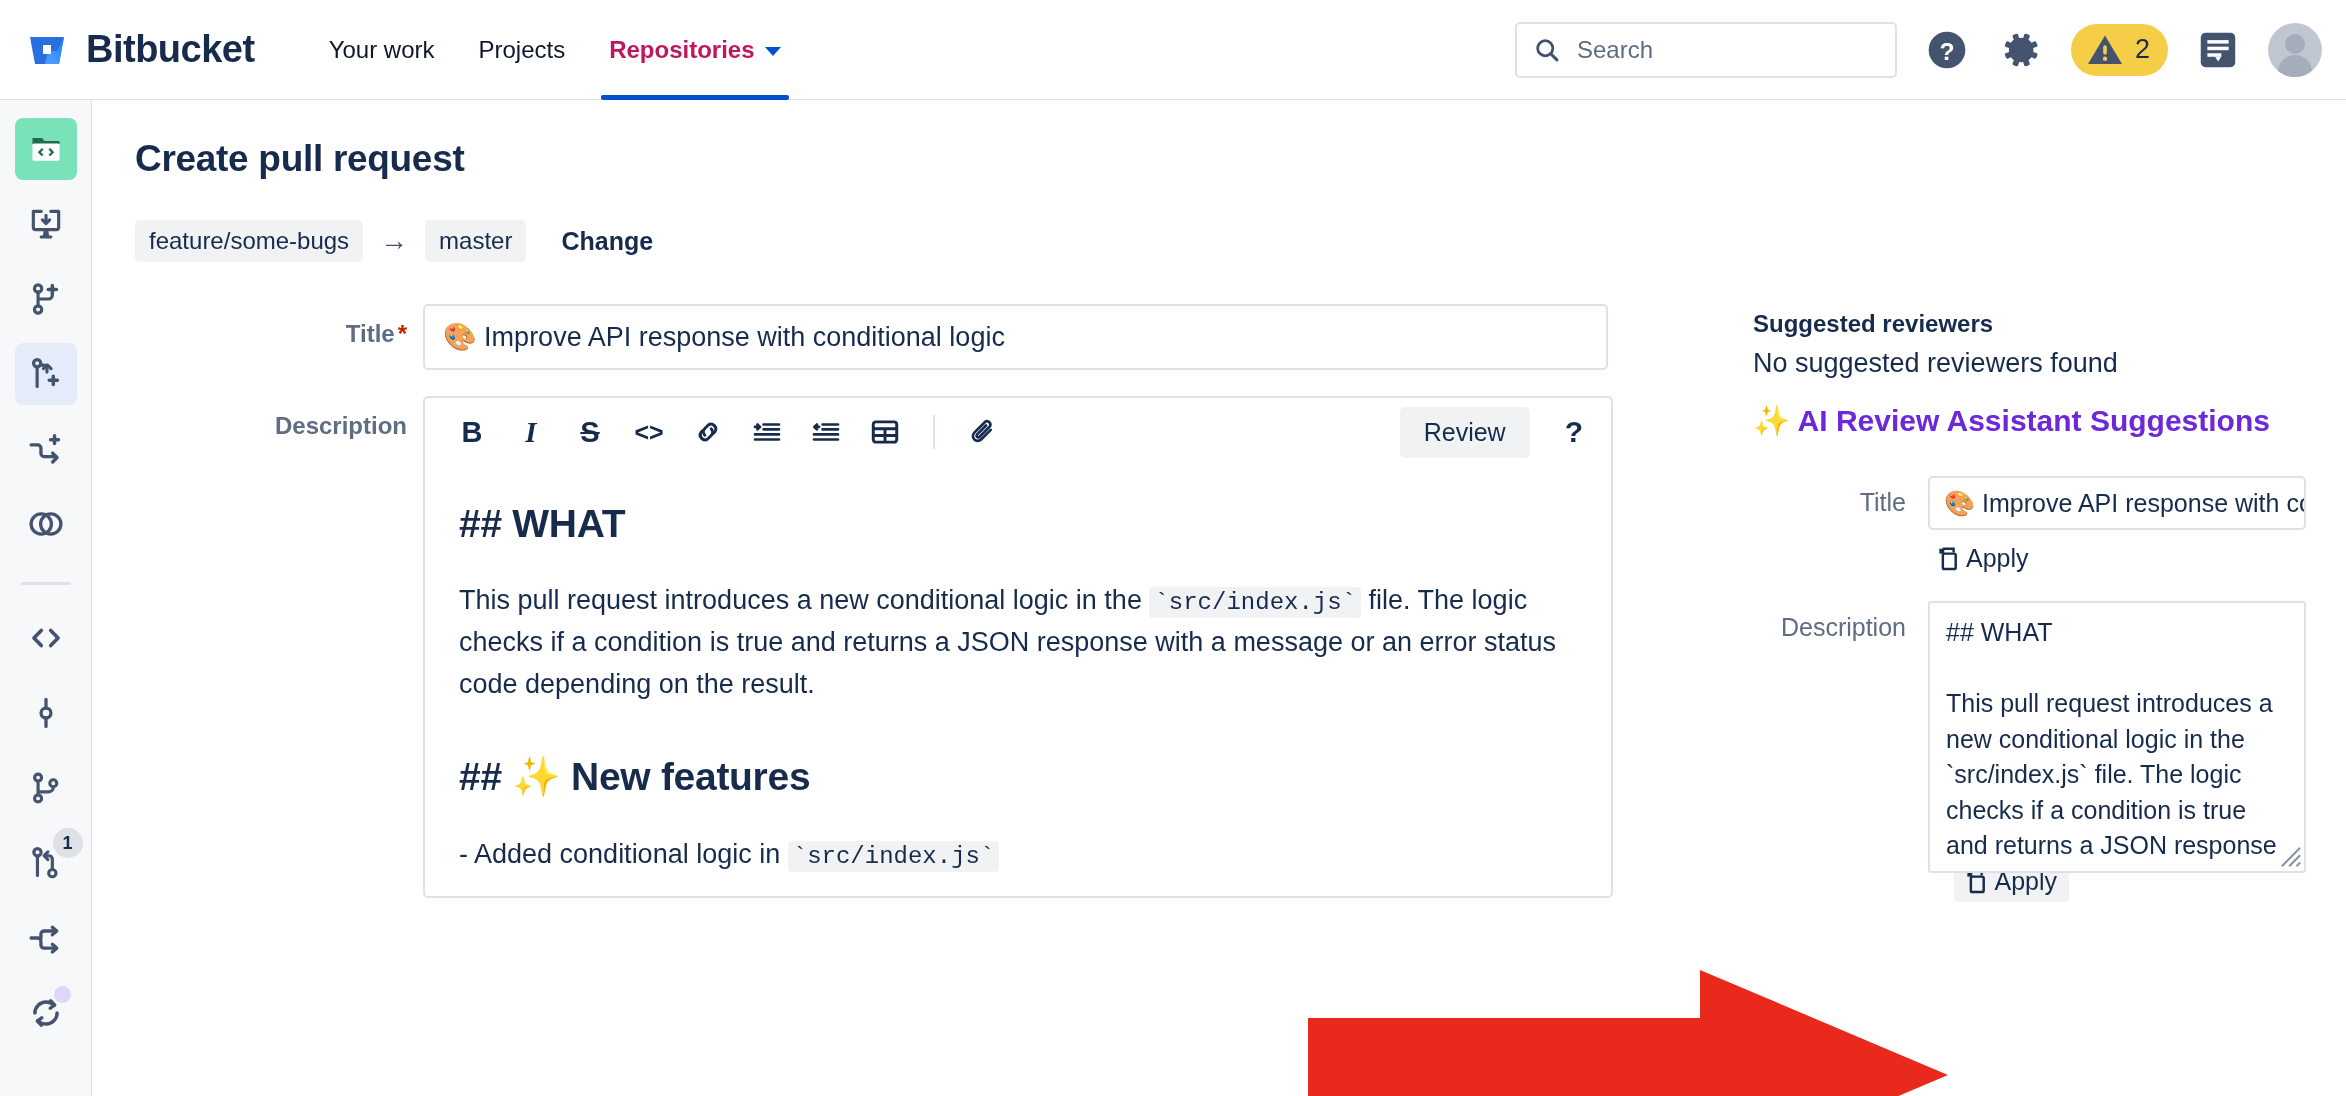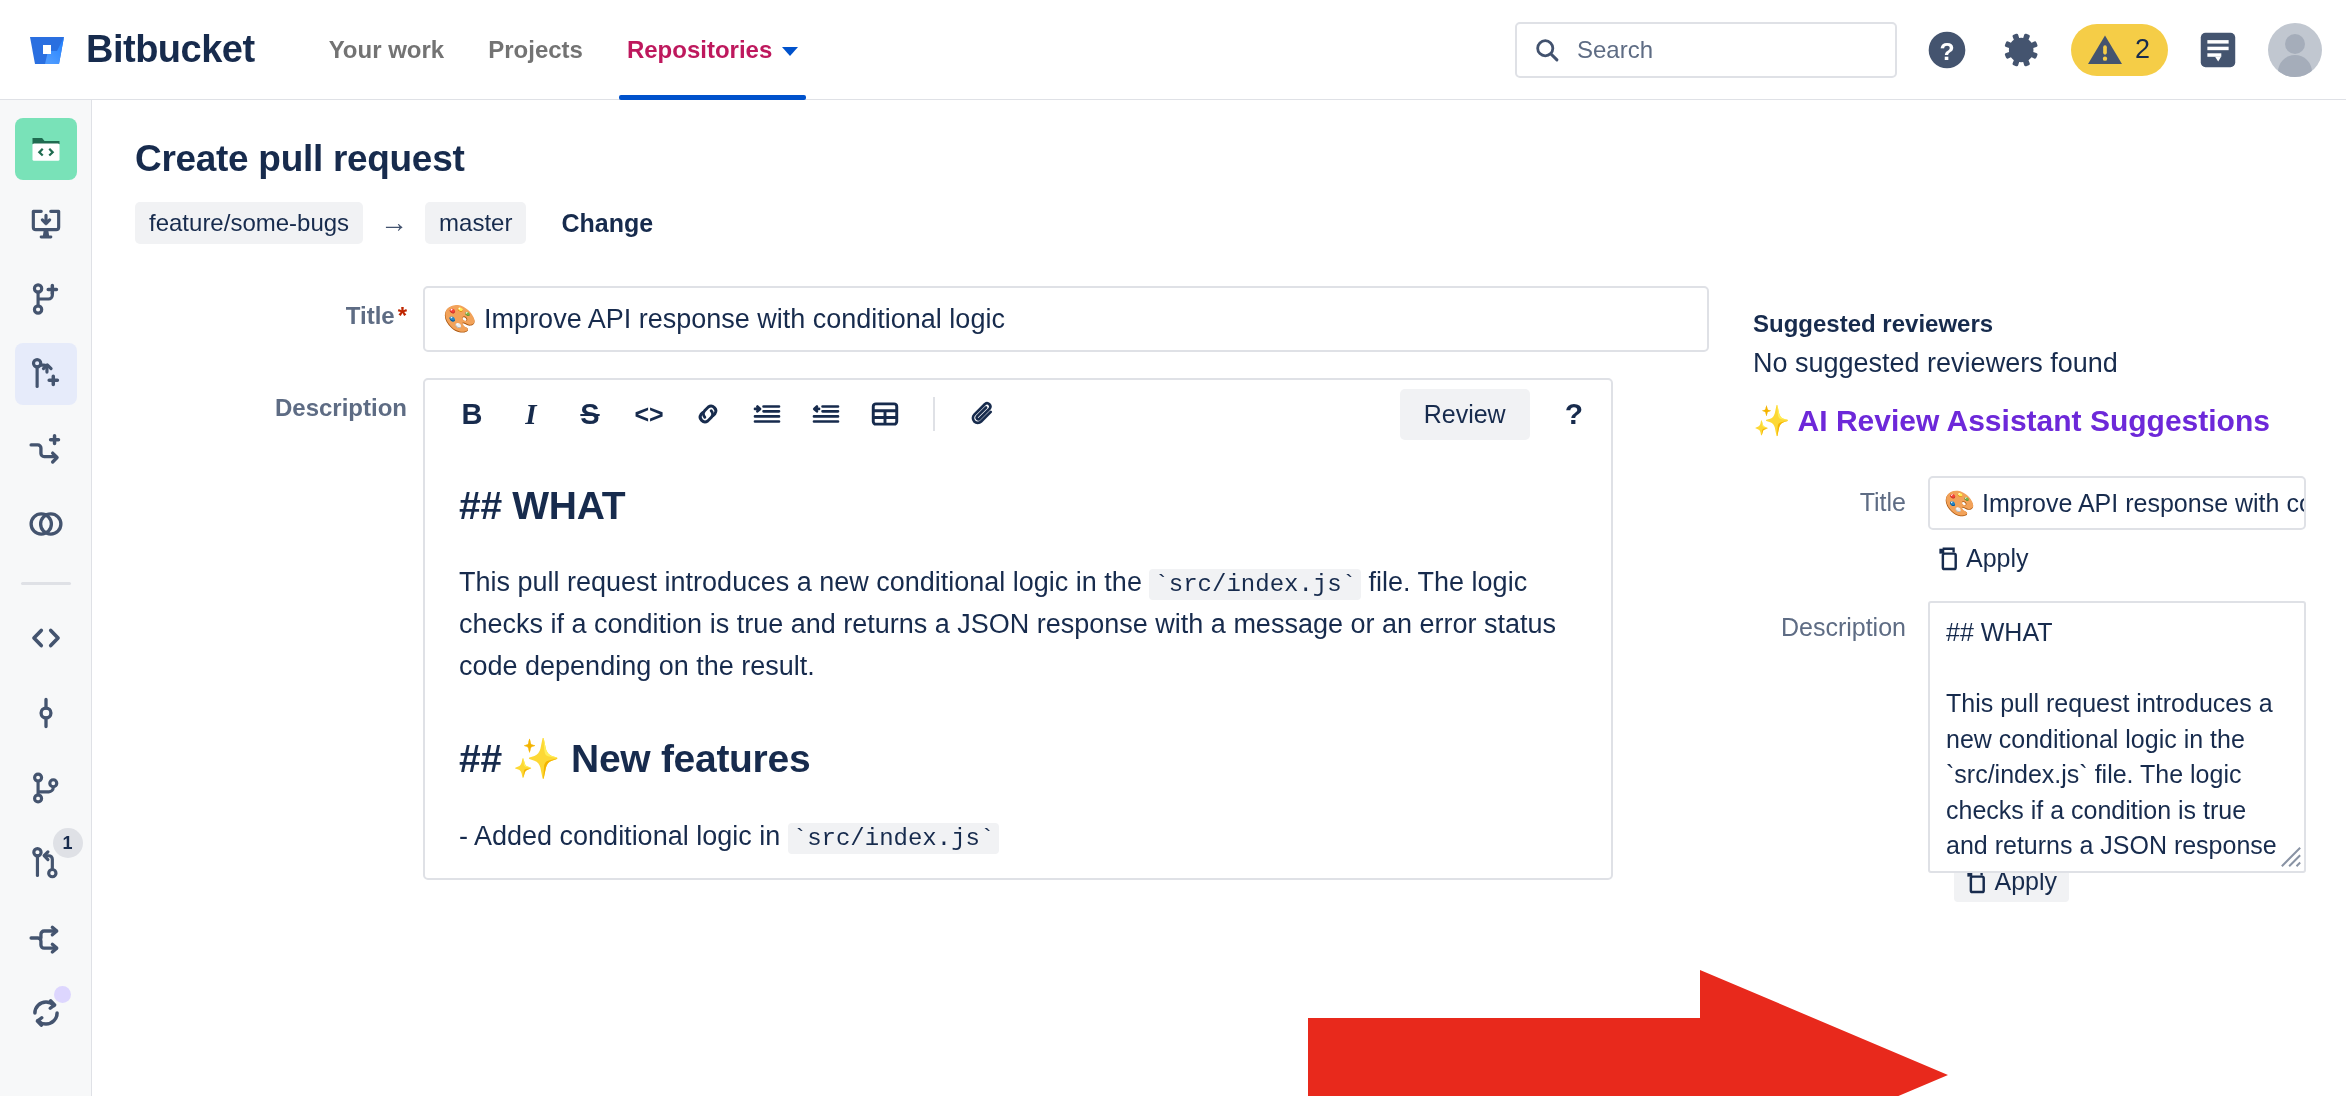--- a/index.html
+++ b/index.html
@@ -20,21 +20,21 @@
     display: flex; align-items: center;
   }
   .brand { display: flex; align-items: center; margin-left: 26px; }
   .brand-logo { width: 42px; height: 42px; position: relative; }
   .brand-name {
     font-size: 38px; font-weight: 600; color: #172B4D;
     margin-left: 18px; letter-spacing: -0.5px;
   }
   .nav-links { display: flex; align-items: center; margin-left: 52px; height: 100px; }
   .nav-link {
-    font-size: 24px; color: #737373; font-weight: 700;
+    font-size: 24px; color: #0f172a; font-weight: 400;
     padding: 0 22px; height: 100px; line-height: 100px;
     cursor: pointer; white-space: nowrap;
   }
   .nav-link.active { color: #be185d; font-weight: 600; position: relative; }
   .nav-link.active::after {
     content: ""; position: absolute; left: 14px; right: 14px; bottom: 0;
     height: 5px; background: #0052CC; border-radius: 2px;
   }
   .nav-link .caret {
     display: inline-block; margin-left: 10px;
@@ -115,21 +115,21 @@
   .main {
     position: absolute; top: 100px; left: 93px;
     width: 2253px; height: 996px;
     background: #ffffff; overflow: hidden;
   }
   .page-title {
     font-size: 37px; font-weight: 600; color: #172B4D;
     margin: 38px 0 0 42px; letter-spacing: -0.3px;
   }
   .branch-row {
-    display: flex; align-items: center; margin: 22px 0 0 42px; gap: 17px;
+    display: flex; align-items: center; margin: 40px 0 0 42px; gap: 17px;
   }
   .branch-chip {
     background: #F1F2F4; border-radius: 5px;
     padding: 7px 14px; font-size: 24px; color: #172B4D;
     white-space: nowrap;
   }
   .arrow-glyph { font-size: 28px; color: #42526E; }
   .change-link {
     font-size: 25px; font-weight: 600; color: #172B4D;
     margin-left: 18px; cursor: pointer;
@@ -138,21 +138,21 @@
   
   .form-area { position: relative; margin-top: 42px; }
   .field-row { display: flex; align-items: flex-start; }
   .field-label {
     width: 330px; text-align: right; padding-right: 16px;
     font-size: 24px; color: #5E6C84; font-weight: 600;
     padding-top: 16px; flex-shrink: 0;
   }
   .req { color: #BF2600; margin-left: 3px; }
   .title-input {
-    width: 1286px; height: 66px;
+    width: 1185px; height: 66px;
     border: 2px solid #DFE1E6; border-radius: 5px;
     background: #fff; display: flex; align-items: center;
     padding: 0 18px; font-size: 27px; color: #172B4D;
   }
 
   .editor-wrap {
     width: 1190px; border: 2px solid #DFE1E6; border-radius: 5px;
     background: #fff; margin-top: 26px;
   }
   .editor-toolbar {

